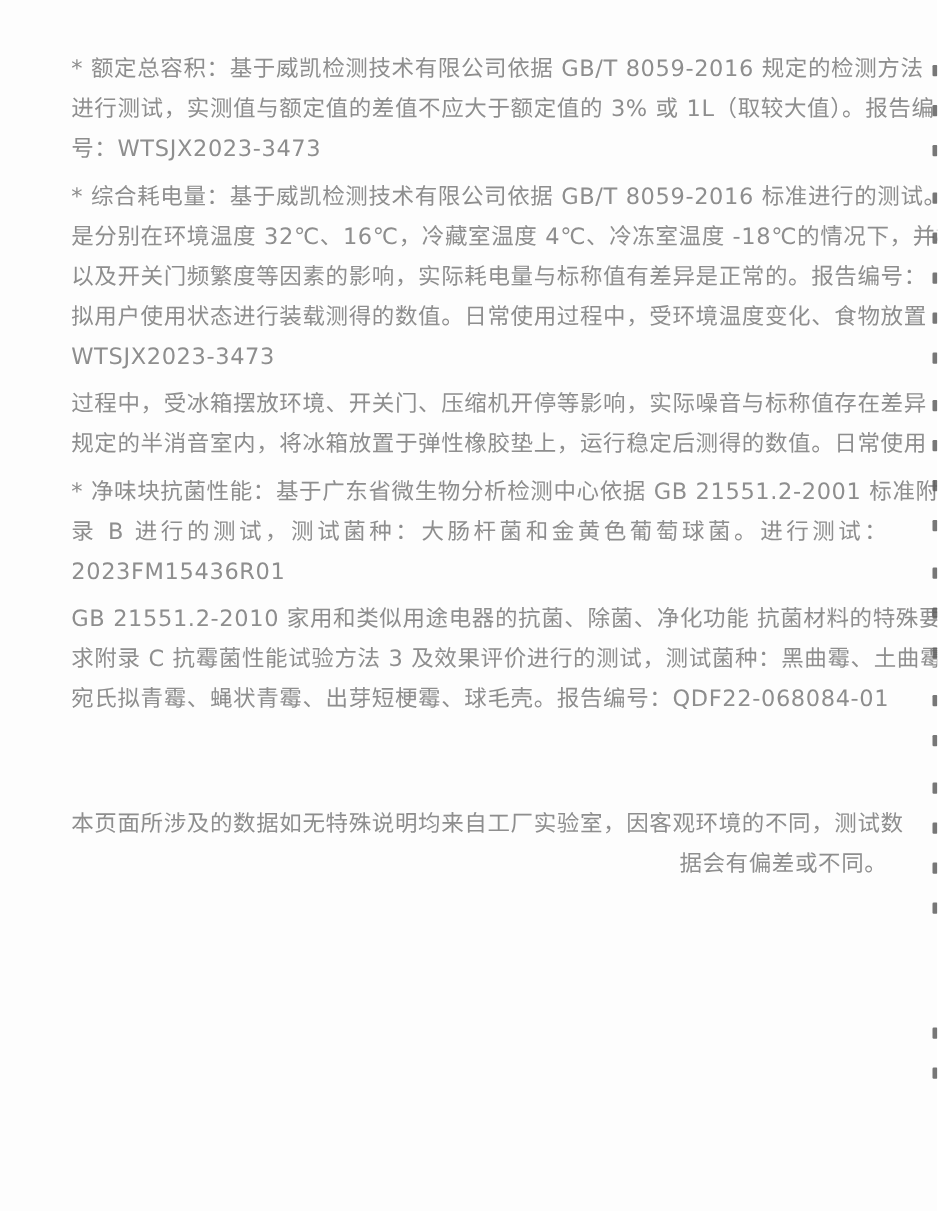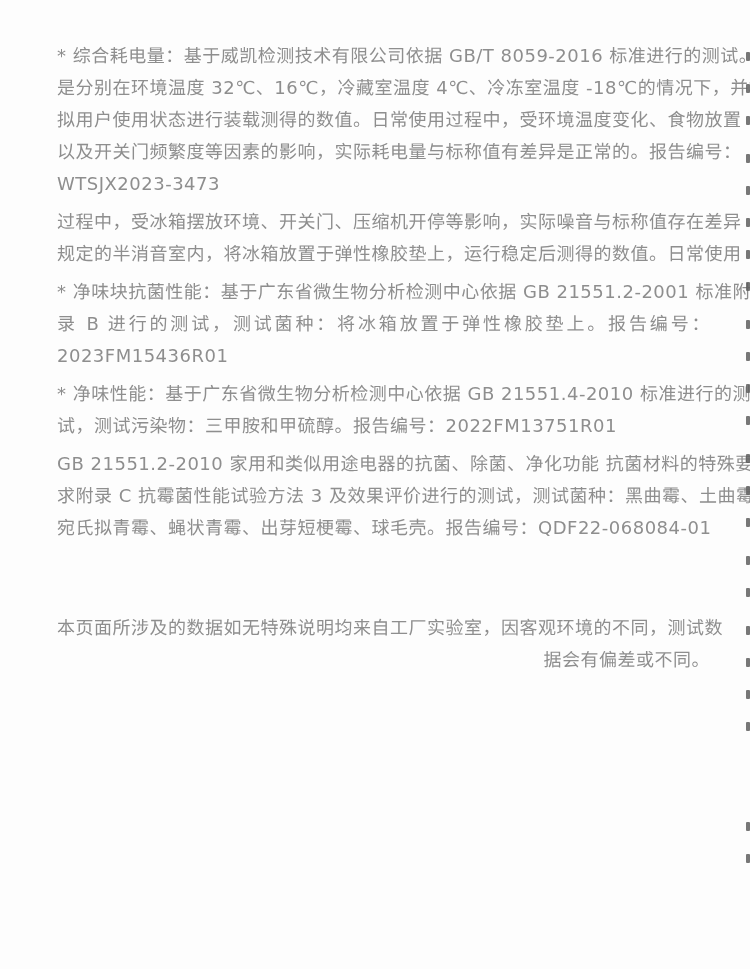--- a/index.html
+++ b/index.html
@@ -51,44 +51,45 @@
     border-radius: 1px;
     opacity: 0.85;
   }
 </style>
 </head>
 <body>
 
 <div class="page">
   <div class="content">
 
+    <p class="para">
+      <span class="line j">* 额定总容积：基于威凯检测技术有限公司依据 GB/T 8059-2016 规定的检测方法</span>
+      <span class="line j">进行测试，实测值与额定值的差值不应大于额定值的 3% 或 1L（取较大值）。报告编</span>
+      <span class="line">号：WTSJX2023-3473</span>
+    </p>
 
     <p class="para">
       <span class="line j">* 综合耗电量：基于威凯检测技术有限公司依据 GB/T 8059-2016 标准进行的测试。</span>
       <span class="line j">是分别在环境温度 32℃、16℃，冷藏室温度 4℃、冷冻室温度 -18℃的情况下，并模</span>
+      <span class="line j">以及开关门频繁度等因素的影响，实际耗电量与标称值有差异是正常的。报告编号：</span>
       <span class="line j">拟用户使用状态进行装载测得的数值。日常使用过程中，受环境温度变化、食物放置</span>
-      <span class="line j">以及开关门频繁度等因素的影响，实际耗电量与标称值有差异是正常的。报告编号：</span>
       <span class="line">WTSJX2023-3473</span>
     </p>
 
     <p class="para">
       <span class="line j">过程中，受冰箱摆放环境、开关门、压缩机开停等影响，实际噪音与标称值存在差异</span>
       <span class="line j">规定的半消音室内，将冰箱放置于弹性橡胶垫上，运行稳定后测得的数值。日常使用</span>
     </p>
 
     <p class="para">
       <span class="line j">* 净味块抗菌性能：基于广东省微生物分析检测中心依据 GB 21551.2-2001 标准附</span>
-      <span class="line j">录 B 进行的测试，测试菌种：将冰箱放置于弹性橡胶垫上。报告编号：</span>
+      <span class="line j">录 B 进行的测试，测试菌种：大肠杆菌和金黄色葡萄球菌。进行测试：</span>
       <span class="line">2023FM15436R01</span>
     </p>
 
-    <p class="para">
-      <span class="line j">* 净味性能：基于广东省微生物分析检测中心依据 GB 21551.4-2010 标准进行的测</span>
-      <span class="line">试，测试污染物：三甲胺和甲硫醇。报告编号：2022FM13751R01</span>
-    </p>
 
     <p class="para">
       <span class="line j">GB 21551.2-2010 家用和类似用途电器的抗菌、除菌、净化功能 抗菌材料的特殊要</span>
       <span class="line j">求附录 C 抗霉菌性能试验方法 3 及效果评价进行的测试，测试菌种：黑曲霉、土曲霉、</span>
       <span class="line">宛氏拟青霉、蝇状青霉、出芽短梗霉、球毛壳。报告编号：QDF22-068084-01</span>
     </p>
 
     <p class="para footnote">
       <span class="line j">本页面所涉及的数据如无特殊说明均来自工厂实验室，因客观环境的不同，测试数</span>
       <span class="line">据会有偏差或不同。</span>

